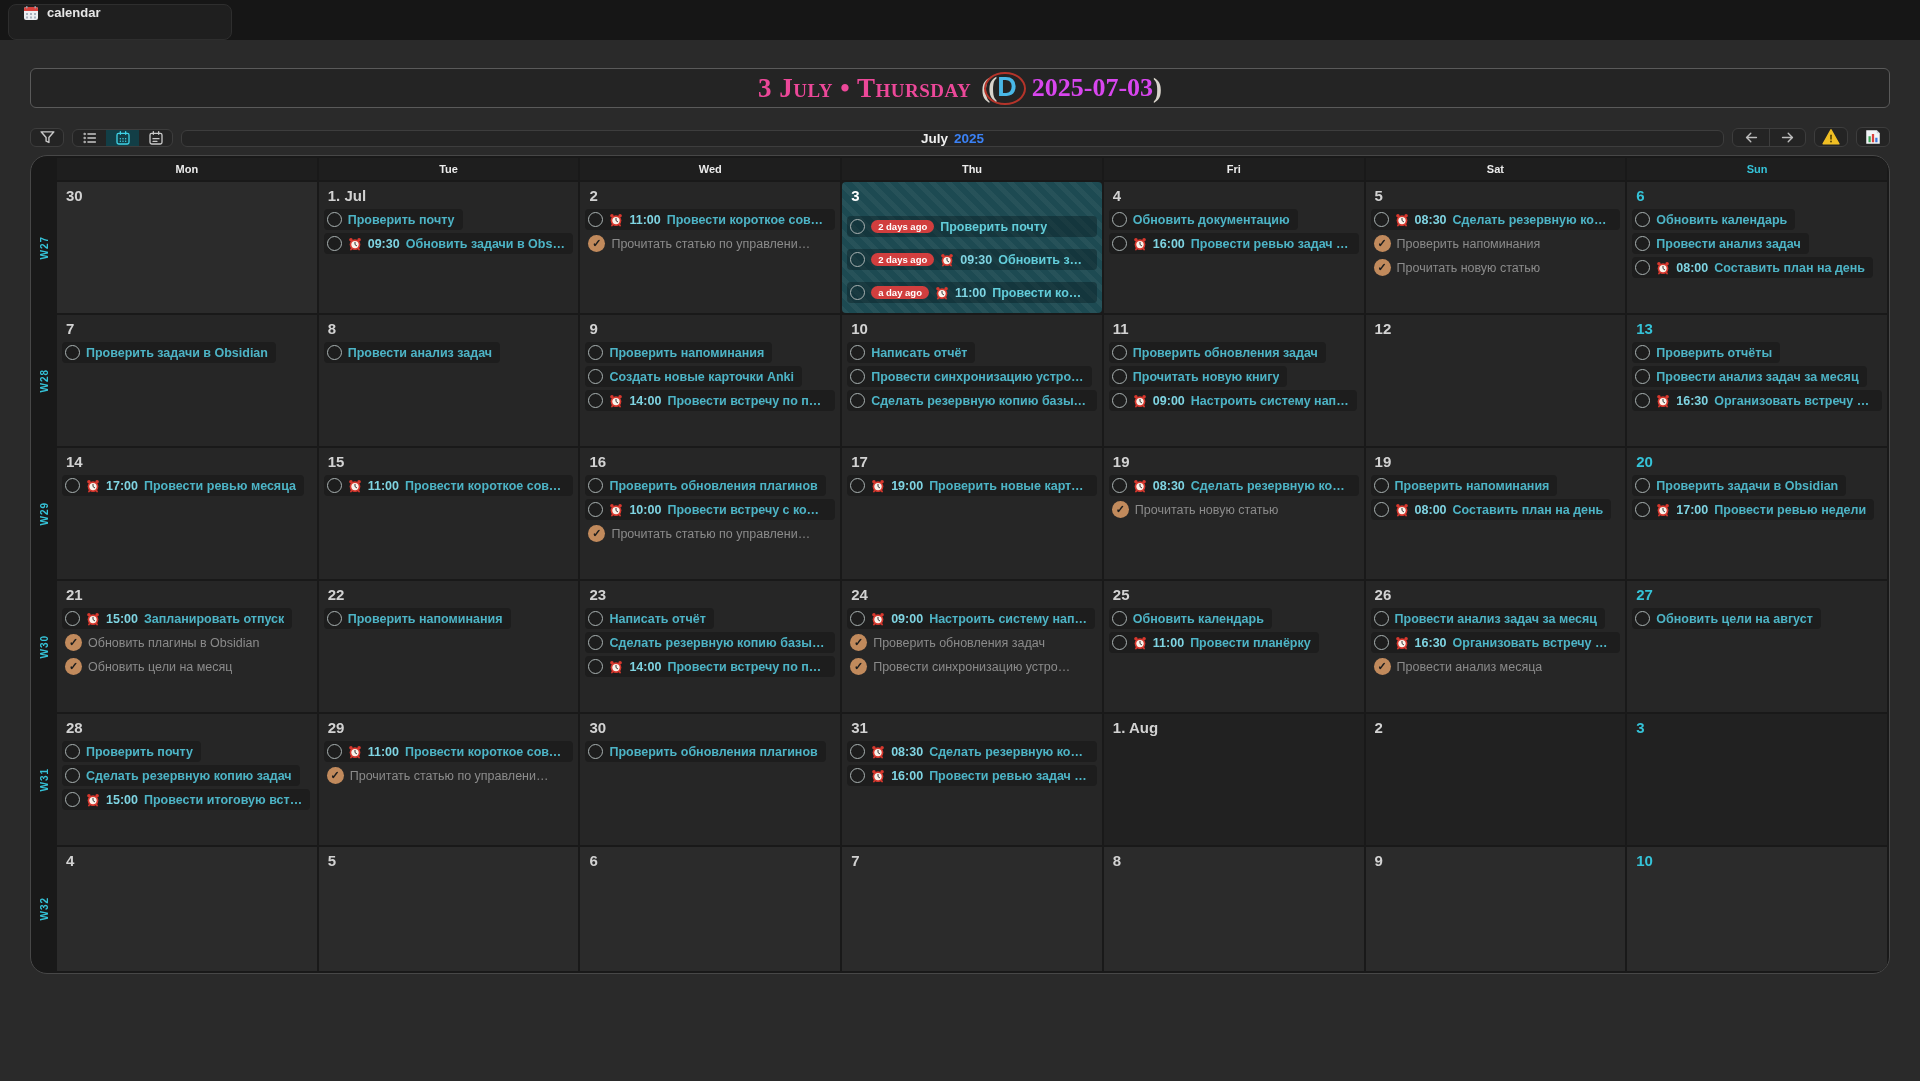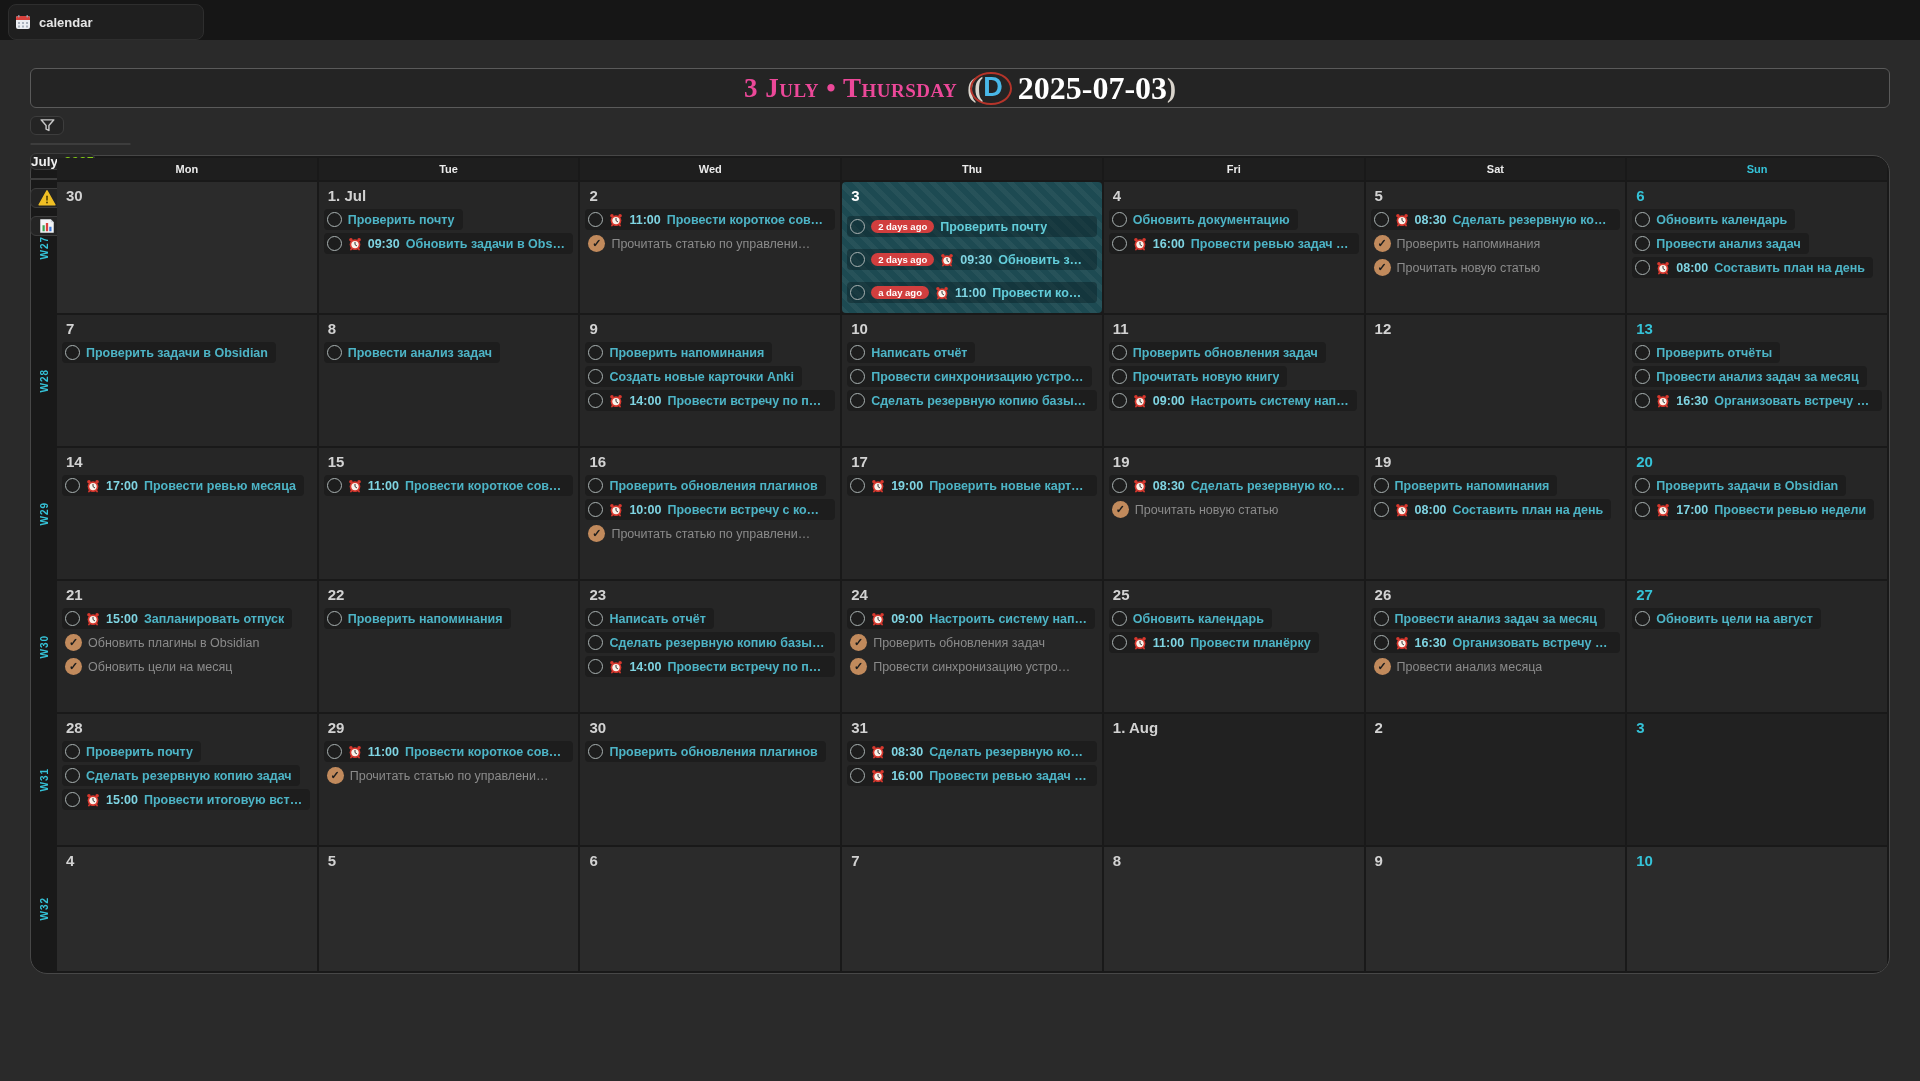--- a/index.html
+++ b/index.html
@@ -1,47 +1,47 @@
 <!DOCTYPE html>
 <html><head>
 <meta charset="utf-8">
 <style>
   * { margin:0; padding:0; box-sizing:border-box; }
   html,body { width:1920px; height:1081px; background:#2a2a2a; font-family:"Liberation Sans",sans-serif; overflow:hidden; }
 
   
   .tabbar { height:40px; background:#161616; display:flex; align-items:flex-end; padding:4px 8px 0 8px; }
-  .tab { display:flex; align-items:center; gap:8px; width:196px; height:36px; background:#1f1f1f;
-         border:1px solid #2e2e2e; border-radius:8px; padding:0 6px; color:#e6e6e6; font-size:13px; font-weight:700; }
+  .tab { display:flex; gap:8px; width:224px; height:36px; background:#1f1f1f;
+         border:1px solid #2e2e2e; border-radius:8px; padding:0 14px; color:#e6e6e6; font-size:13px; font-weight:700; }
   .cal-emoji { display:inline-flex; }
 
   .workspace { padding:28px 30px 0 30px; }
 
   
   .titlebar { border:1px solid #5a5a5a; border-radius:6px; height:40px; display:flex; align-items:center;
               justify-content:center; background:#242424; }
   .title-text { font-family:"Liberation Serif",serif; font-variant:small-caps; font-weight:700;
                 font-size:27px; color:#ec4899; letter-spacing:.5px; }
   .title-paren { font-family:"Liberation Serif",serif; font-weight:700; font-size:27px; color:#d9d4cc; }
   .d-circle { display:inline-flex; align-items:center; border:2px solid #b5342a; border-radius:50%;
               padding:0 7px 2px 2px; margin:0 2px 0 -6px; line-height:1; }
   .d-letter { color:#49b8e8; font-weight:800; font-size:27px; font-family:"Liberation Sans",sans-serif; }
-  .title-date { font-family:"Liberation Serif",serif; font-weight:700; font-size:32px; color:#ffffff; margin-left:4px; }
+  .title-date { font-family:"Liberation Serif",serif; font-weight:700; font-size:26px; color:#d946ef; margin-left:4px; }
 
   
-  .toolbar { display:flex; align-items:flex-start; gap:8px; margin-top:8px; height:31px;flex-direction:column; }
+  .toolbar { display:flex; align-items:flex-end; gap:8px; margin-top:8px; height:31px; }
   .tbtn { display:flex; align-items:center; justify-content:center; width:34px; background:#242424;
           border:1px solid #3d3d3d; border-radius:6px; cursor:pointer; }
   .btn-group { display:flex; border:1px solid #3d3d3d; border-radius:6px; overflow:hidden; background:#242424; }
   .btn-group .gbtn { width:33px; display:flex; align-items:center; justify-content:center; }
   .gbtn.active { background:#123e46; }
   .month-bar { flex:1; border:1px solid #3d3d3d; border-radius:6px; display:flex; align-items:center;
                justify-content:center; gap:6px; background:#242424; }
   .month-lbl { color:#f0f0f0; font-size:13.5px; font-weight:800; }
-  .year-lbl { color:#84cc16; font-size:13.5px; font-weight:800; }
+  .year-lbl { color:#3b82f6; font-size:13.5px; font-weight:800; }
   .nav-group { display:flex; border:1px solid #3d3d3d; border-radius:6px; overflow:hidden; background:#242424; }
   .nav-group .gbtn { width:36px; display:flex; align-items:center; justify-content:center; }
   .nav-group .gbtn + .gbtn { border-left:1px solid #3d3d3d; }
 
   
   .grid-wrap { margin-top:8px; border:1px solid #474747; border-radius:17px; background:#191919;
                padding:2px; overflow:hidden; }
   .grid-head { display:grid; grid-template-columns:22px repeat(7,1fr); gap:2px; height:22px; margin-bottom:2px; }
   .gh-cell { display:flex; align-items:center; justify-content:center; font-size:11px; font-weight:800;
              color:#ececec; background:#1e1e1e; }

